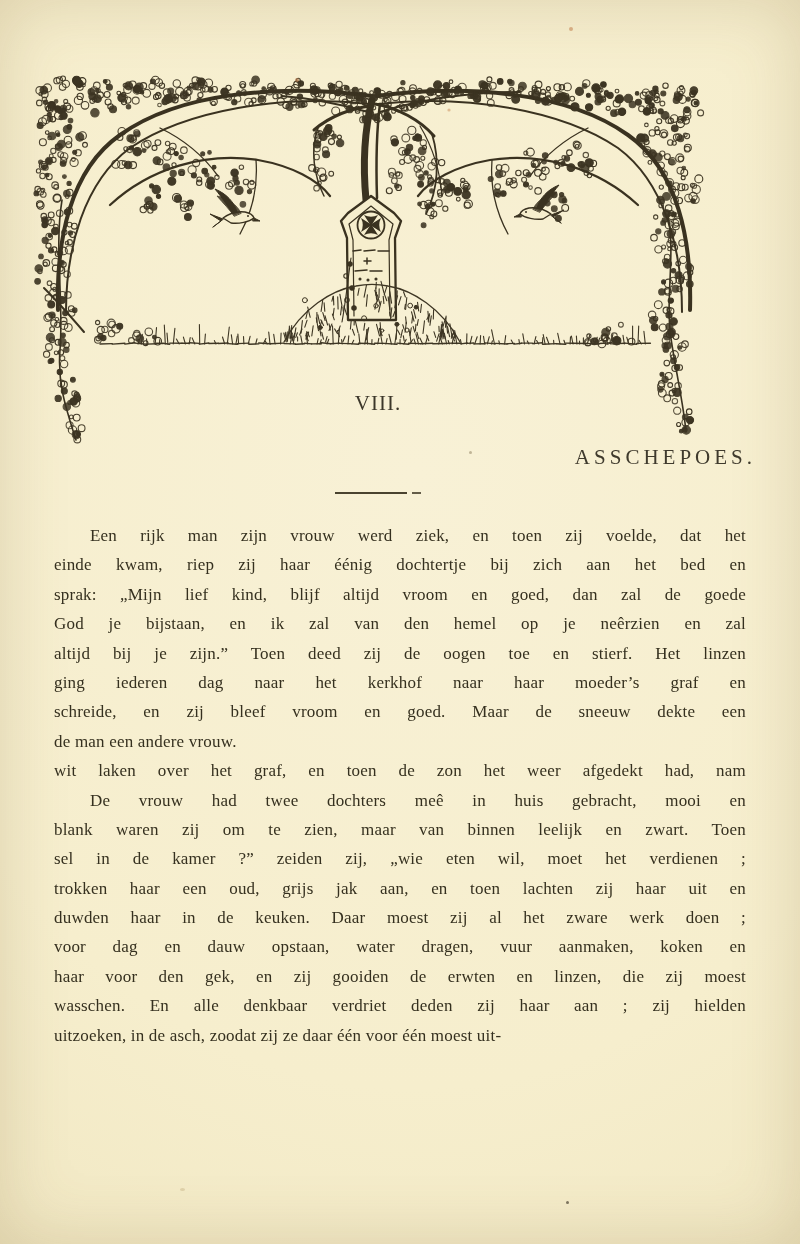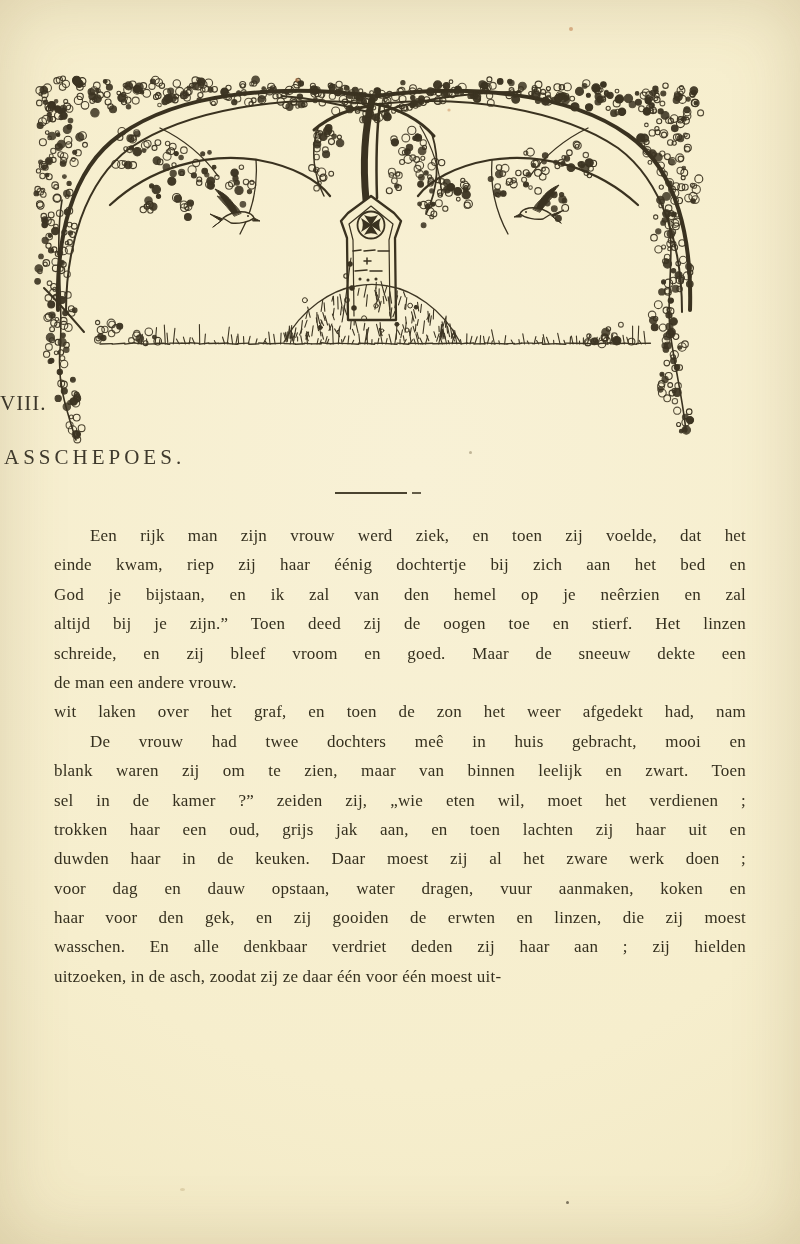--- a/index.html
+++ b/index.html
@@ -9,26 +9,26 @@
     margin:0 auto;
     background:
       radial-gradient(ellipse 120% 90% at 52% 38%, #f8f1d6 0%, #f6eecd 55%, #eee4bd 100%);
     box-shadow: inset 0 0 70px rgba(120,92,40,.20);
     overflow:hidden;
     font-family:"Liberation Serif", serif;
   }
   .headpiece{position:absolute;left:0;top:0;width:800px;height:460px;}
   .chapter-num{
     position:absolute;left:0;top:391px;width:756px;
-    text-align:left;font-size:21px;letter-spacing:1px;
+    text-align:center;font-size:21px;letter-spacing:1px;
     color:#3c372a;
   }
   .page-title{
     position:absolute;left:0;top:445px;width:756px;
-    text-align:left;font-size:21px;letter-spacing:4px;
+    text-align:right;font-size:21px;letter-spacing:4px;
     color:#3f3a2d;
     text-indent:4px;
   }
   .title-rule{
     position:absolute;left:0;top:492px;width:756px;
     display:flex;justify-content:center;align-items:center;gap:5px;
   }
   .title-rule .seg-long{width:72px;height:2px;background:#4a432f;}
   .title-rule .seg-short{width:9px;height:2px;background:#4a432f;opacity:.85;}
   .text-block{
@@ -1498,22 +1498,24 @@
   <div class="chapter-num">VIII.</div>
   <div class="page-title">ASSCHEPOES.</div>
   <div class="title-rule">
     <span class="seg-long"></span>
     <span class="seg-short"></span>
   </div>
 
   <div class="text-block" id="text-block">
       <div class="line indent">Een rijk man zijn vrouw werd ziek, en toen zij voelde, dat het</div>
       <div class="line">einde kwam, riep zij haar éénig dochtertje bij zich aan het bed en</div>
+      <div class="line">sprak: „Mijn lief kind, blijf altijd vroom en goed, dan zal de goede</div>
       <div class="line">God je bijstaan, en ik zal van den hemel op je neêrzien en zal</div>
       <div class="line">altijd bij je zijn.” Toen deed zij de oogen toe en stierf. Het linzen</div>
+      <div class="line">ging iederen dag naar het kerkhof naar haar moeder’s graf en</div>
       <div class="line">schreide, en zij bleef vroom en goed. Maar de sneeuw dekte een</div>
       <div class="line last">de man een andere vrouw.</div>
       <div class="line">wit laken over het graf, en toen de zon het weer afgedekt had, nam</div>
       <div class="line indent">De vrouw had twee dochters meê in huis gebracht, mooi en</div>
       <div class="line">blank waren zij om te zien, maar van binnen leelijk en zwart. Toen</div>
       <div class="line">sel in de kamer ?” zeiden zij, „wie eten wil, moet het verdienen ;</div>
       <div class="line">trokken haar een oud, grijs jak aan, en toen lachten zij haar uit en</div>
       <div class="line">duwden haar in de keuken. Daar moest zij al het zware werk doen ;</div>
       <div class="line">voor dag en dauw opstaan, water dragen, vuur aanmaken, koken en</div>
       <div class="line">haar voor den gek, en zij gooiden de erwten en linzen, die zij moest</div>

